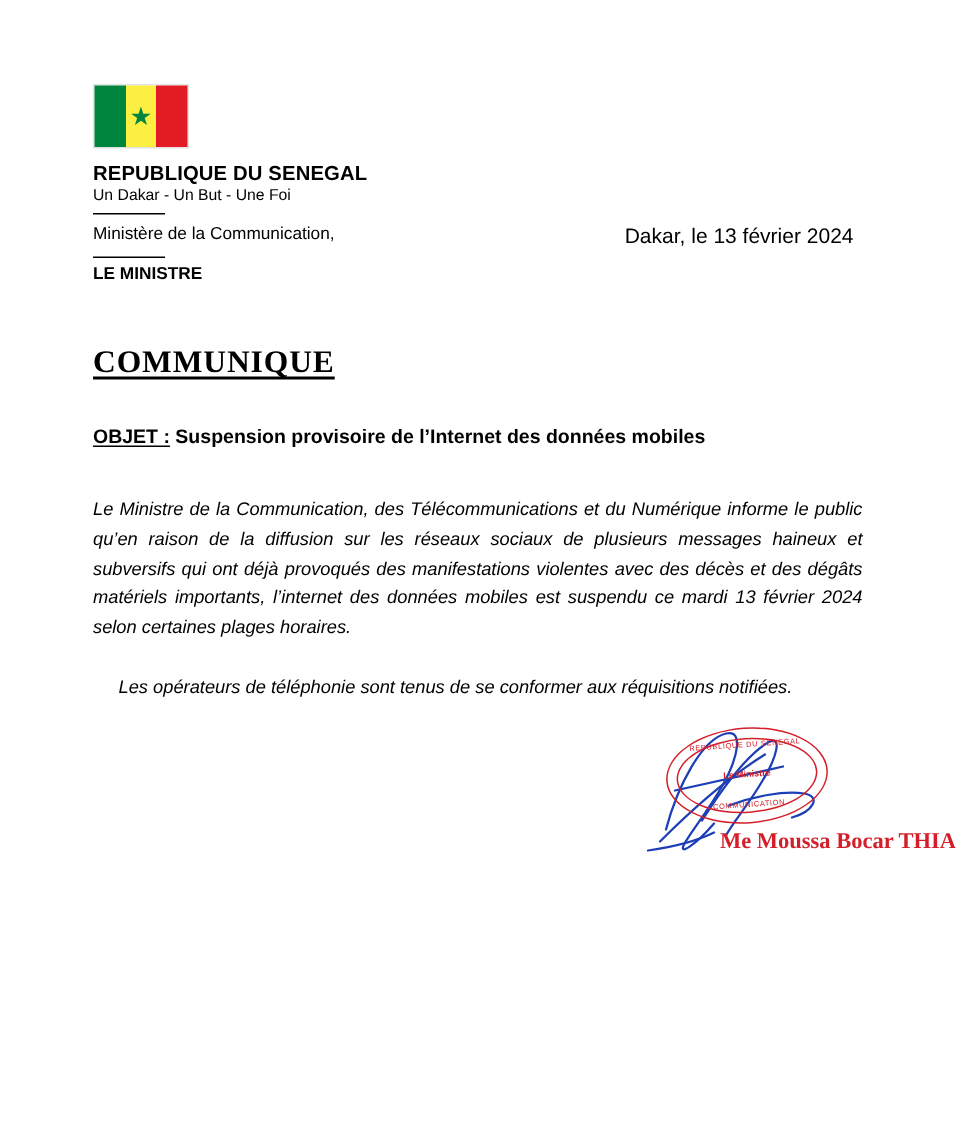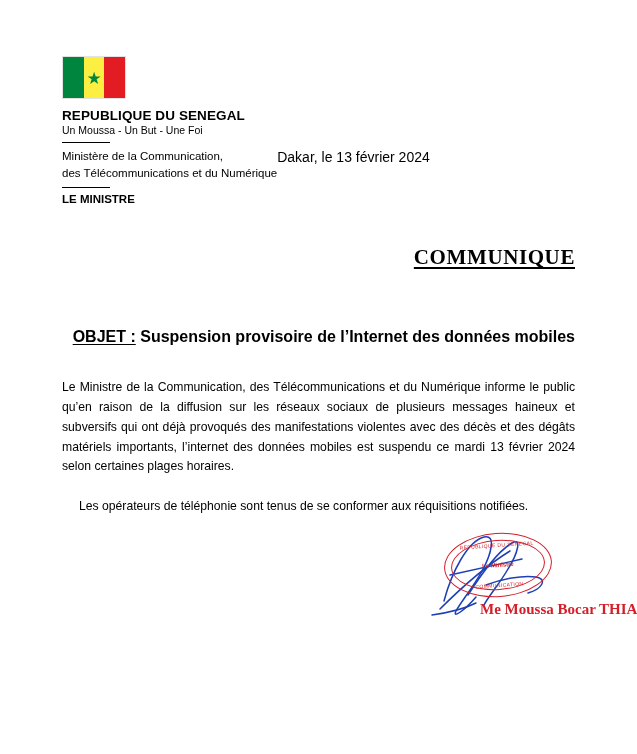--- a/index.html
+++ b/index.html
@@ -62,63 +62,65 @@
     margin-top: 1px;
     color: #000;
   }
   .rule {
     width: 48px;
     border-top: 1px solid #000;
     margin: 6px 0 5px 0;
   }
   .ministry-row {
     display: flex;
+    justify-content: space-between;
     align-items: flex-start;
   }
   .ministry {
     font-size: 11.5px;
     line-height: 1.45;
   }
   .place-date {
     font-size: 14px;
     padding-top: 1px;
     padding-right: 6px;
   }
   .minister {
     font-size: 11.5px;
     font-weight: bold;
     margin-top: 3px;
   }
 
   
   .title {
-    text-align: right;
+    text-align: left;
     font-family: "Liberation Serif", serif;
     font-size: 21px;
     font-weight: bold;
     letter-spacing: 0.6px;
     margin-top: 40px;
     text-decoration: underline;
     text-underline-offset: 3px;
   }
   .subject {
-    text-align: right;
-    font-size: 16px;
-    font-weight: bold;
-    margin-top: 58px;
+    text-align: left;
+    font-size: 13px;
+    font-weight: bold;
+    margin-top: 29px;
   }
   .subject .obj {
     text-decoration: underline;
     text-underline-offset: 2px;
   }
   .para {
     font-size: 12.2px;
     line-height: 1.62;
     text-align: justify;
     margin-top: 32px;
+    font-style: italic;
   }
   .para.second {
     margin-top: 20px;
     margin-left: 17px;
   }
 
   
   .signature-area {
     position: relative;
     height: 120px;
@@ -200,28 +202,27 @@
 
   <div class="flag">
     <div class="band green"></div>
     <div class="band yellow">
       <span class="star">★</span>
     </div>
     <div class="band red"></div>
   </div>
 
   <div class="republic">REPUBLIQUE DU SENEGAL</div>
-  <div class="motto">Un Moussa - Un But - Une Foi</div>
+  <div class="motto">Un Dakar - Un But - Une Foi</div>
 
   <div class="rule"></div>
 
   <div class="ministry-row">
     <div class="ministry">
       <div>Ministère de la Communication,</div>
-      <div>des Télécommunications et du Numérique</div>
     </div>
     <div class="place-date">Dakar, le 13 février 2024</div>
   </div>
 
   <div class="rule"></div>
 
   <div class="minister">LE MINISTRE</div>
 
   <div class="title">COMMUNIQUE</div>
 

